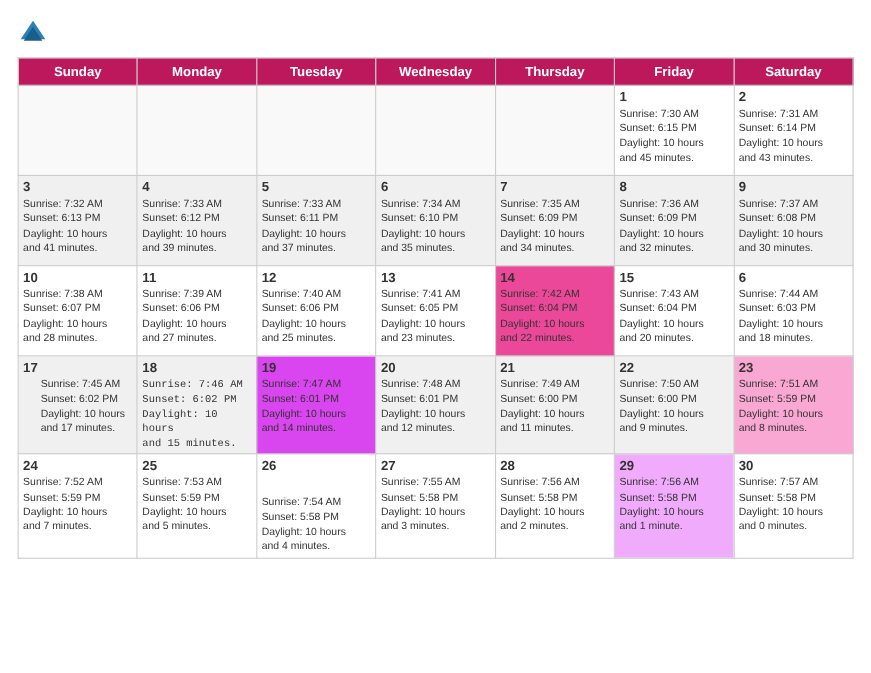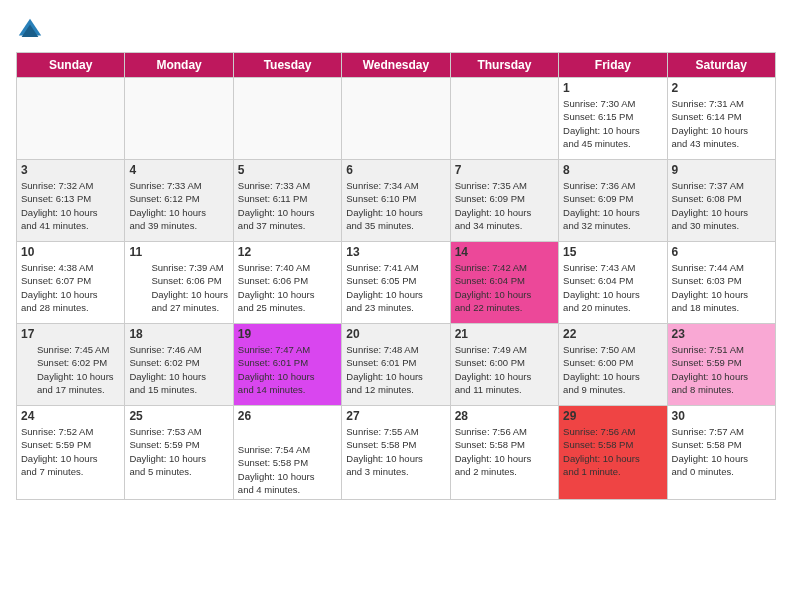--- a/index.html
+++ b/index.html
@@ -197,28 +197,28 @@
             <div class="day-num">9</div>
             <div class="day-info" style="white-space: pre-line;">Sunrise: 7:37 AM
 Sunset: 6:08 PM
 Daylight: 10 hours
 and 30 minutes.</div>
           </td>
         </tr>
         <tr>
           <td style="background: rgb(255, 255, 255);">
             <div class="day-num">10</div>
-            <div class="day-info" style="white-space: pre-line;">Sunrise: 4:38 AM
+            <div class="day-info" style="white-space: pre-line;">Sunrise: 7:38 AM
 Sunset: 6:07 PM
 Daylight: 10 hours
 and 28 minutes.</div>
           </td>
           <td style="background: rgb(255, 255, 255);">
             <div class="day-num">11</div>
-            <div class="day-info" style="white-space: pre-line; margin-left: 22px;">Sunrise: 7:39 AM
+            <div class="day-info" style="white-space: pre-line;">Sunrise: 7:39 AM
 Sunset: 6:06 PM
 Daylight: 10 hours
 and 27 minutes.</div>
           </td>
           <td style="background: rgb(255, 255, 255);">
             <div class="day-num">12</div>
             <div class="day-info" style="white-space: pre-line;">Sunrise: 7:40 AM
 Sunset: 6:06 PM
 Daylight: 10 hours
 and 25 minutes.</div>
@@ -255,21 +255,21 @@
         <tr>
           <td style="background: rgb(240, 240, 240);">
             <div class="day-num">17</div>
             <div class="day-info" style="white-space: pre-line; margin-left: 16px;">Sunrise: 7:45 AM
 Sunset: 6:02 PM
 Daylight: 10 hours
 and 17 minutes.</div>
           </td>
           <td style="background: rgb(240, 240, 240);">
             <div class="day-num">18</div>
-            <div class="day-info" style="white-space: pre-line;">Sunrise: 7:46 AM
+            <div class="day-info" style="white-space: pre-line; font-family: Liberation Mono, monospace;">Sunrise: 7:46 AM
 Sunset: 6:02 PM
 Daylight: 10 hours
 and 15 minutes.</div>
           </td>
           <td style="background: #d946ef;">
             <div class="day-num">19</div>
             <div class="day-info" style="white-space: pre-line;">Sunrise: 7:47 AM
 Sunset: 6:01 PM
 Daylight: 10 hours
 and 14 minutes.</div>
@@ -332,21 +332,21 @@
 Daylight: 10 hours
 and 3 minutes.</div>
           </td>
           <td style="background: rgb(255, 255, 255);">
             <div class="day-num">28</div>
             <div class="day-info" style="white-space: pre-line;">Sunrise: 7:56 AM
 Sunset: 5:58 PM
 Daylight: 10 hours
 and 2 minutes.</div>
           </td>
-          <td style="background: #ef4444;">
+          <td style="background: #f0abfc;">
             <div class="day-num">29</div>
             <div class="day-info" style="white-space: pre-line;">Sunrise: 7:56 AM
 Sunset: 5:58 PM
 Daylight: 10 hours
 and 1 minute.</div>
           </td>
           <td style="background: rgb(255, 255, 255); margin-left: 30px;">
             <div class="day-num">30</div>
             <div class="day-info" style="white-space: pre-line;">Sunrise: 7:57 AM
 Sunset: 5:58 PM

